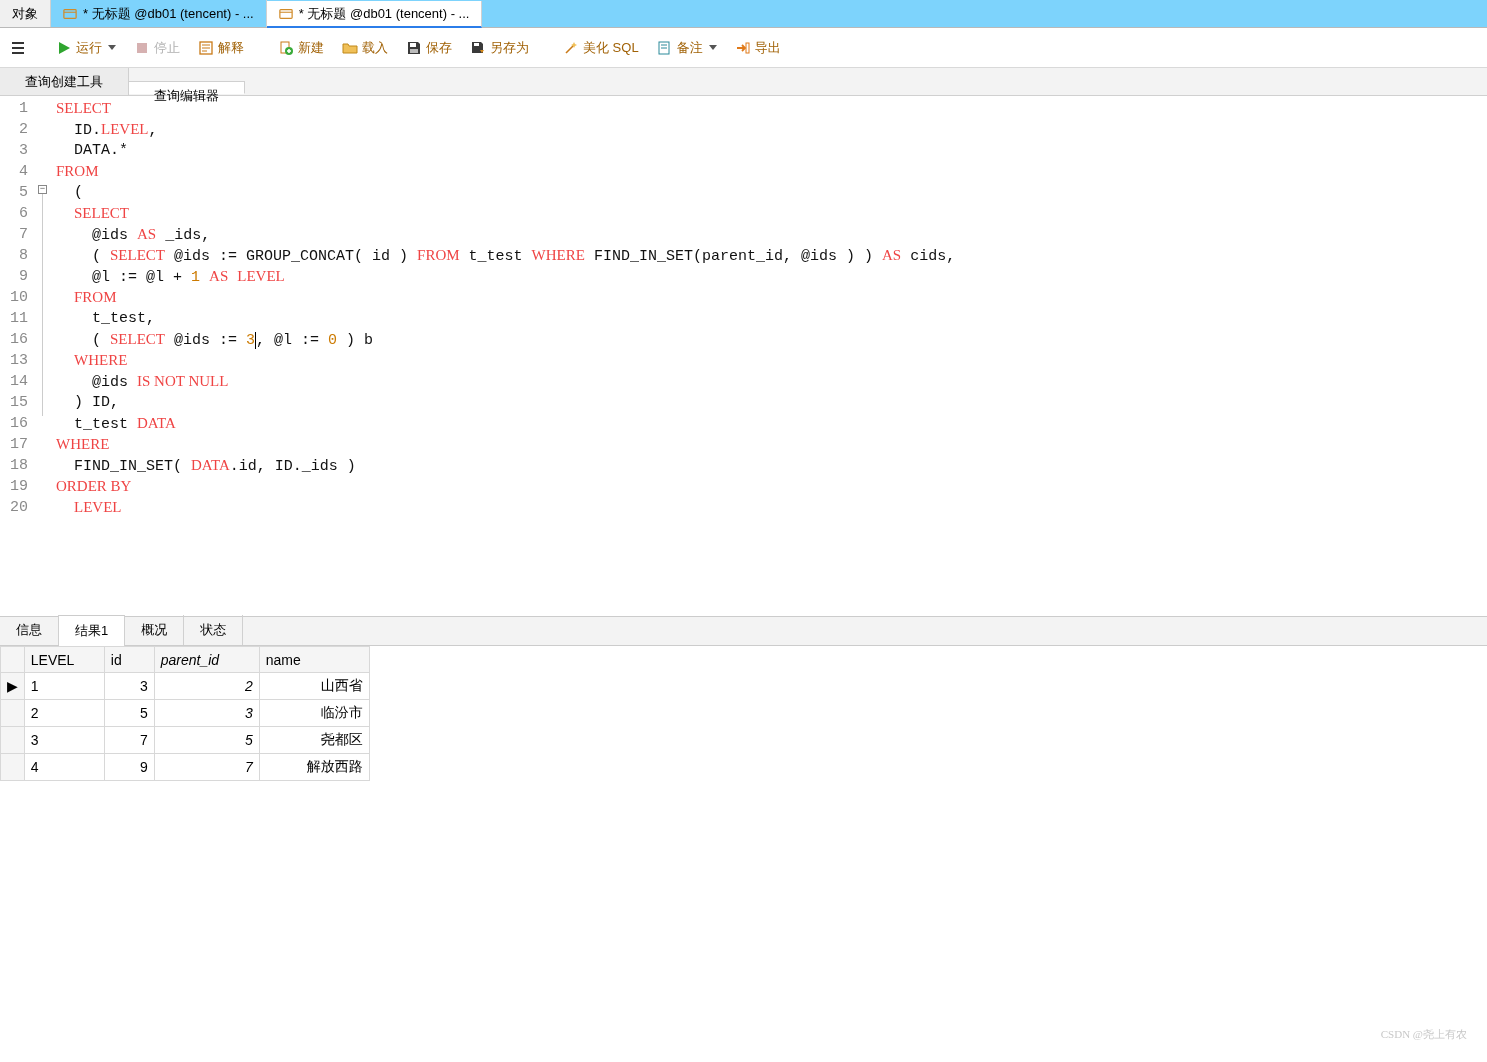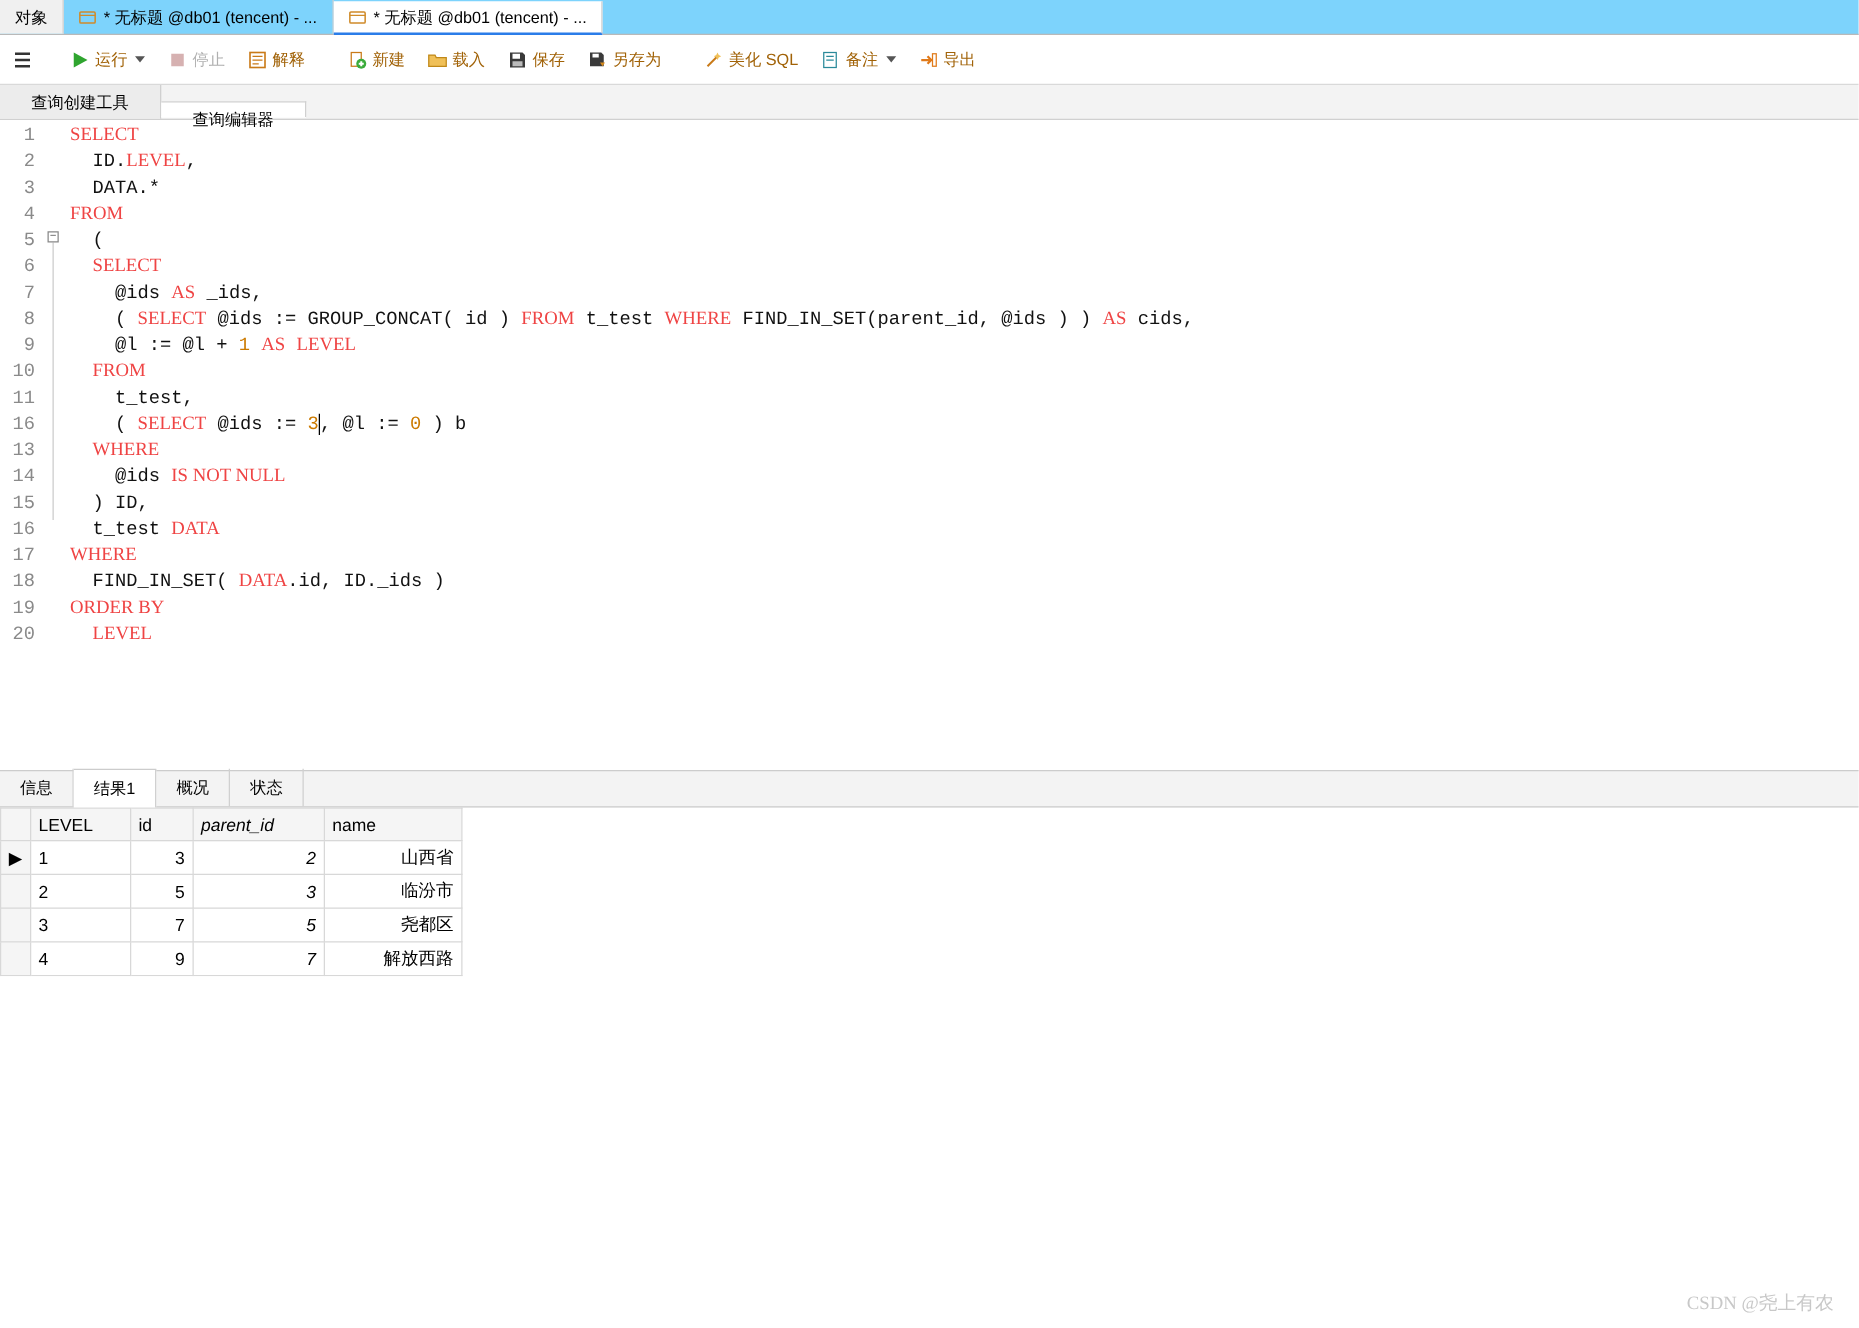--- a/index.html
+++ b/index.html
@@ -51,21 +51,21 @@
   .grid { font-family: "Microsoft YaHei", sans-serif; font-size:14px; }
   .grid table { border-collapse:collapse; }
   .grid th, .grid td { border:1px solid #d8d8d8; padding:4px 6px; height:26px; }
   .grid th { background:#f5f5f5; font-weight:normal; text-align:left; }
   .grid .rowptr { width:12px; text-align:center; color:#000; background:#f5f5f5; border-right:1px solid #d8d8d8; }
   .col-level { width:80px; text-align:left;}
   .col-id { width:50px; text-align:right;}
   .col-pid { width:105px; text-align:right;font-style:italic;}
   .col-name { width:110px; text-align:right;}
   
-  .watermark { position:fixed; right:20px; bottom:10px; color:#c8c8c8; font-size:15px; font-family:"Microsoft YaHei"; }
+  .watermark { position:fixed; right:20px; bottom:20px; color:#c8c8c8; font-size:11px; font-family:"Microsoft YaHei"; }
 </style>
 </head>
 <body>
 
 <div class="tabstrip">
   <div class="tab obj">
     <span>对象</span>
   </div>
   <div class="tab">
     <span class="tab-icon">

